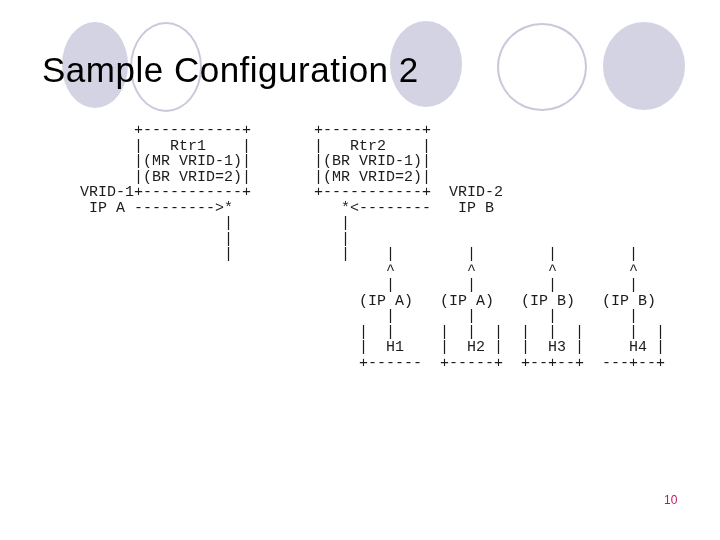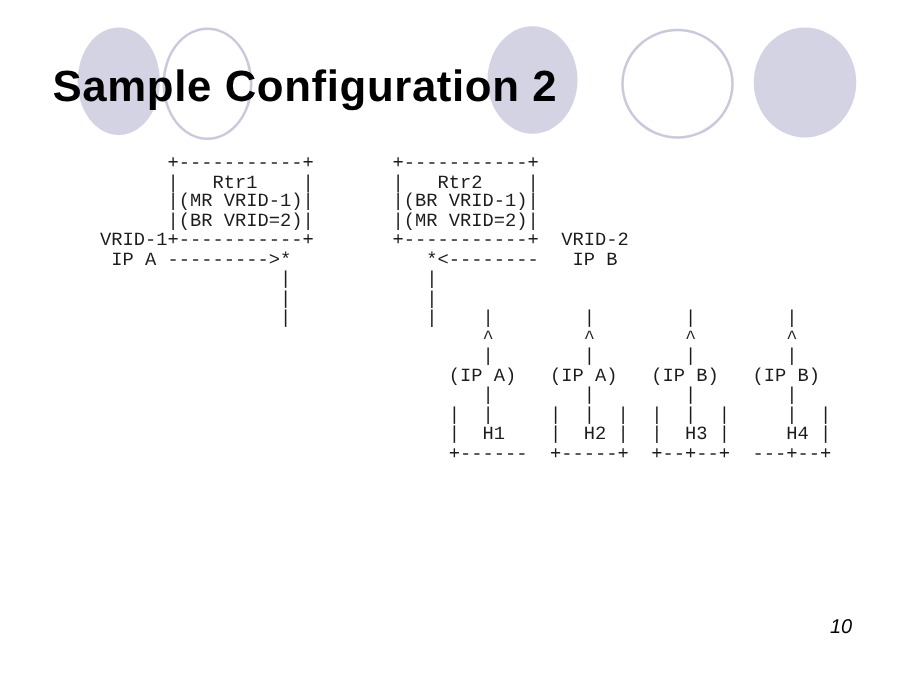--- a/index.html
+++ b/index.html
@@ -15,45 +15,44 @@
     position:absolute;
     border-radius:50%;
   }
   .circle.filled{ background:#d3d3e4; }
   .circle.outlined{ background:#ffffff; border:2px solid #c9c9dc; }
   .title{
     position:absolute;
     left:42px;top:50px;
     margin:0;
     font-size:35px;
-    font-weight:700;
+    font-weight:400;
     letter-spacing:0.5px;
     color:#000000;
     z-index:5;
     white-space:nowrap;
   }
   pre.mono{
     position:absolute;
     margin:0;
     font-family:"Liberation Mono","DejaVu Sans Mono",monospace;
     font-size:15px;
     line-height:15.5px;
     color:#1c1c1c;
     white-space:pre;
     z-index:4;
   }
   #diagram{ left:80px; top:123px; }
   #legend{ left:84px; top:374px; }
   .page-number{
     position:absolute;
     left:664px; top:493px;
-    font-size:16px;
-    color:#000000;
+    font-size:12px;
+    color:#be185d;
     z-index:5;
-    font-style:italic;
   }
 </style>
 </head>
 <body>
 
 <div class="slide">
 
   <div id="circles">
       <div class="circle filled" style="left: 62px; top: 22px; width: 66px; height: 86px; background: rgb(211, 211, 228);"></div>
       <div class="circle outlined" style="left: 130px; top: 22px; width: 68px; height: 86px; border-color: rgb(201, 201, 220);"></div>

